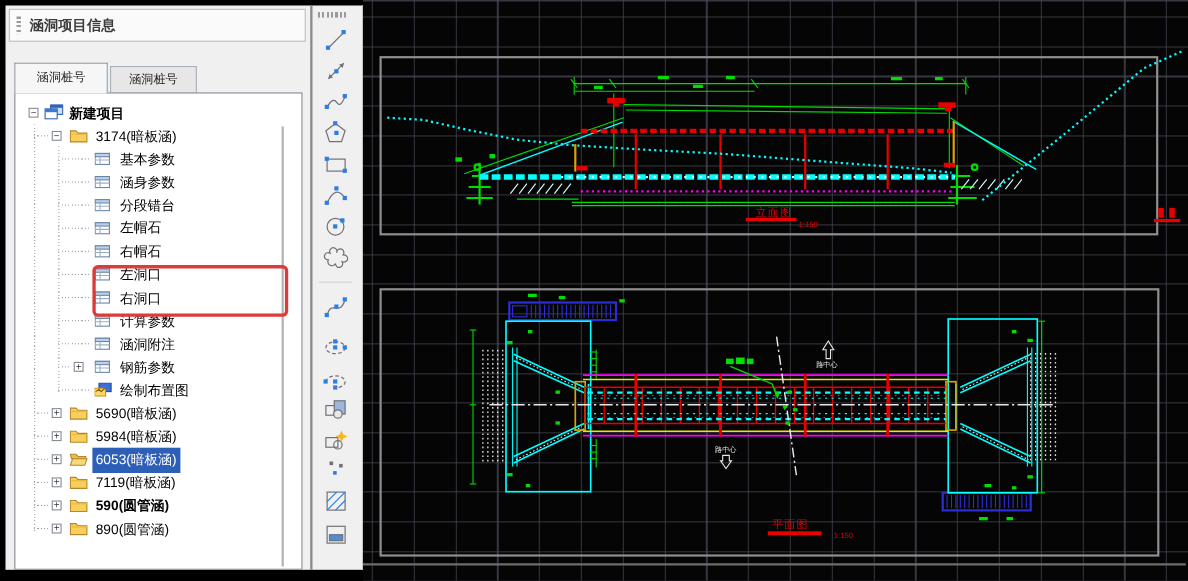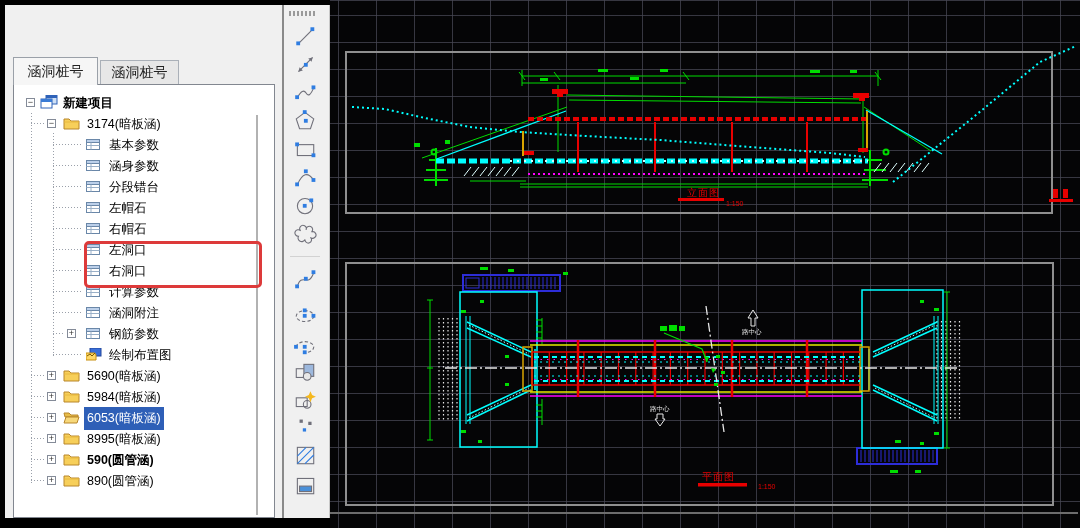--- a/index.html
+++ b/index.html
@@ -6,21 +6,21 @@
   #app{position:relative;width:1080px;height:528px;background:#000;overflow:hidden;
        font-family:"Liberation Sans","DejaVu Sans",sans-serif;}
   
   #panel{position:absolute;left:5px;top:5px;width:277px;height:513px;background:#f0f0f0;
          border-right:2px solid #8a8a8a;}
   #panel-titlebar{position:absolute;left:3px;top:3px;width:268px;height:28px;background:#fafafa;
          border:1px solid #bcbcbc;display:flex;align-items:center;}
   #panel-grip{width:4px;height:16px;margin-left:6px;
          background:repeating-linear-gradient(to bottom,#9a9a9a 0 2px,transparent 2px 4px);}
   #panel-title{margin-left:8px;font-size:13px;font-weight:600;color:#3c3c3c;}
-  .tab{position:absolute;box-sizing:border-box;text-align:center;font-size:14px;color:#222;}
+  .tab{position:absolute;box-sizing:border-box;text-align:center;font-size:11px;color:#222;}
   .tab.active{left:8px;top:52px;width:85px;height:28px;line-height:26px;background:#f6f6f6;
          border:1px solid #9aa0a8;border-bottom:none;z-index:3;}
   .tab.inactive{left:95px;top:55px;width:79px;height:25px;line-height:23px;background:#e7e7e7;
          border:1px solid #aab0b8;}
   #treebox{position:absolute;left:8px;top:79px;width:262px;height:434px;background:#fff;
          border:1px solid #828790;box-sizing:border-box;z-index:1;}
   .tree-row{position:absolute;left:0;width:250px;height:21px;line-height:21px;font-size:12.5px;color:#000;}
   .tree-row .lbl{padding:1px 3px;white-space:nowrap;}
   .tree-row .lbl.sel{background:#2e5fb7;color:#fff;}
   .tree-row .lbl.b{font-weight:bold;}
@@ -50,20 +50,24 @@
      background-position:8px 15px;}
   #canvas svg{position:absolute;left:0;top:0;}
   text{font-family:"Liberation Sans","DejaVu Sans",sans-serif;}
 </style>
 </head>
 <body>
 
 <div id="app">
 
   <div id="panel">
+    <div id="panel-titlebar">
+      <div id="panel-grip"></div>
+      <span id="panel-title">涵洞项目信息</span>
+    </div>
     <div id="tabs">
         <div class="tab active"><span>涵洞桩号</span></div>
         <div class="tab inactive"><span>涵洞桩号</span></div>
       </div>
     <div id="treebox">
       <div class="spine" style="left:17px;top:28px;height:370px;"></div>
       <div class="spine" style="left:39px;top:48px;height:224px;"></div>
       <div id="tree-rows">
           <div class="tree-row" style="top: 7px;">
             <div class="exp" style="left: 12px;">−</div>
@@ -115,21 +119,21 @@
             <span class="lbl" style="position: absolute; left: 92px;">分段错台</span>
           </div>
           <div class="tree-row" style="top: 112px;">
             <div class="stub" style="left: 39px; width: 30px;"></div>
             <span class="ticon" style="left: 72px;"><svg width="15" height="13">
                 <rect x="0.5" y="1.5" width="13" height="10" fill="#fff" stroke="#6a87a8"></rect>
                 <rect x="0.5" y="1.5" width="13" height="3" fill="#bcd0ea" stroke="#6a87a8"></rect>
                 <line x1="0.5" y1="7.5" x2="13.5" y2="7.5" stroke="#9ab0c8"></line>
                 <line x1="5" y1="4.5" x2="5" y2="11.5" stroke="#9ab0c8"></line>
               </svg></span>
-            <span class="lbl" style="position: absolute; left: 92px;">左帽石</span>
+            <span class="lbl" style="position: absolute; left: 92px; font-family: Liberation Mono, monospace;">左帽石</span>
           </div>
           <div class="tree-row" style="top: 133px;">
             <div class="stub" style="left: 39px; width: 30px;"></div>
             <span class="ticon" style="left: 72px;"><svg width="15" height="13">
                 <rect x="0.5" y="1.5" width="13" height="10" fill="#fff" stroke="#6a87a8"></rect>
                 <rect x="0.5" y="1.5" width="13" height="3" fill="#bcd0ea" stroke="#6a87a8"></rect>
                 <line x1="0.5" y1="7.5" x2="13.5" y2="7.5" stroke="#9ab0c8"></line>
                 <line x1="5" y1="4.5" x2="5" y2="11.5" stroke="#9ab0c8"></line>
               </svg></span>
             <span class="lbl" style="position: absolute; left: 92px;">右帽石</span>
@@ -221,21 +225,21 @@
               </svg></span>
             <span class="lbl sel" style="position: absolute; left: 70px;">6053(暗板涵)</span>
           </div>
           <div class="tree-row" style="top: 343px;">
             <div class="stub" style="left: 17px; width: 14px;"></div>
             <div class="exp" style="left: 33px;">+</div>
             <span class="ticon" style="left: 49px;"><svg width="17" height="14">
                 <path d="M1,3 h5 l2,2 h8 v8 h-15 z" fill="#f7cf5a" stroke="#b8862a"></path>
                 <path d="M1,6 h15" stroke="#e8b93e"></path>
               </svg></span>
-            <span class="lbl" style="position: absolute; left: 70px;">8995(暗板涵)</span>
+            <span class="lbl" style="position: absolute; left: 70px;">7119(暗板涵)</span>
           </div>
           <div class="tree-row" style="top: 364px;">
             <div class="stub" style="left: 17px; width: 14px;"></div>
             <div class="exp" style="left: 33px;">+</div>
             <span class="ticon" style="left: 49px;"><svg width="17" height="14">
                 <path d="M1,3 h5 l2,2 h8 v8 h-15 z" fill="#f7cf5a" stroke="#b8862a"></path>
                 <path d="M1,6 h15" stroke="#e8b93e"></path>
               </svg></span>
             <span class="lbl" style="position: absolute; left: 70px; font-weight: bold;">590(圆管涵)</span>
           </div>

